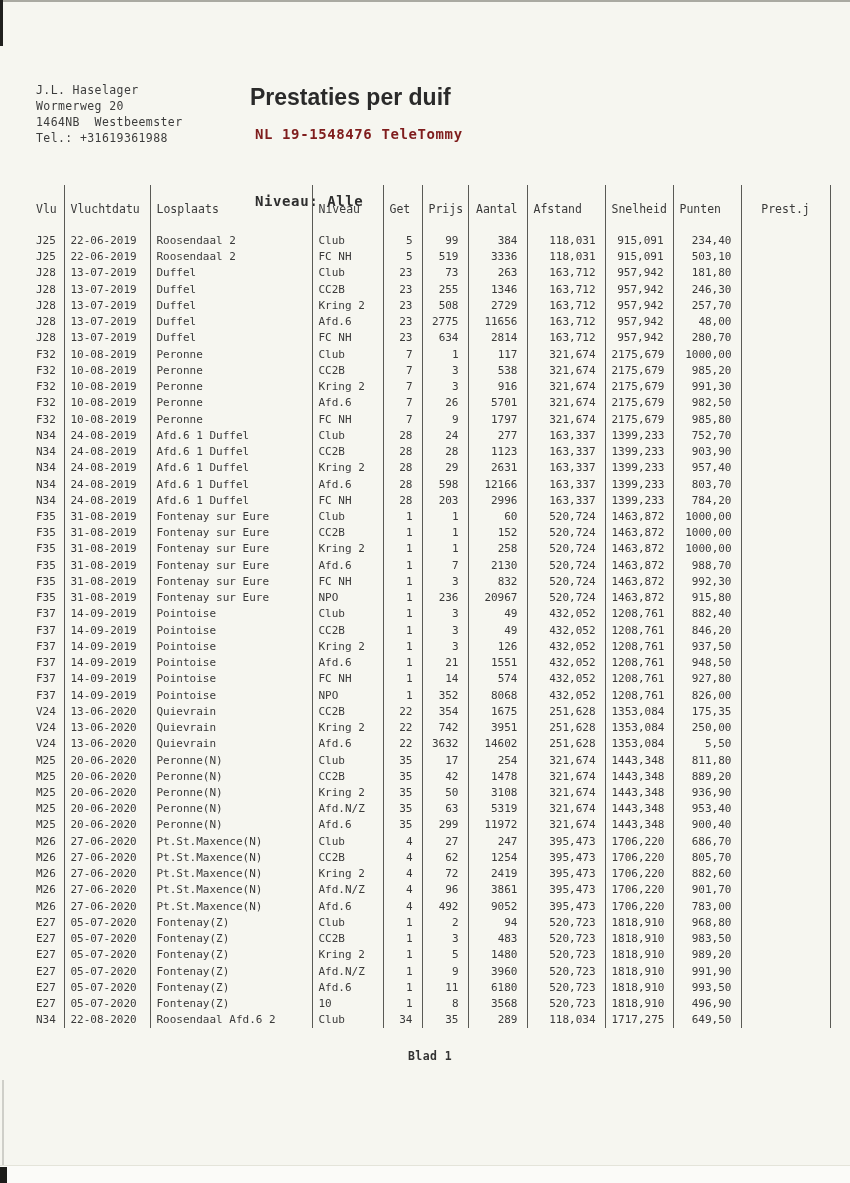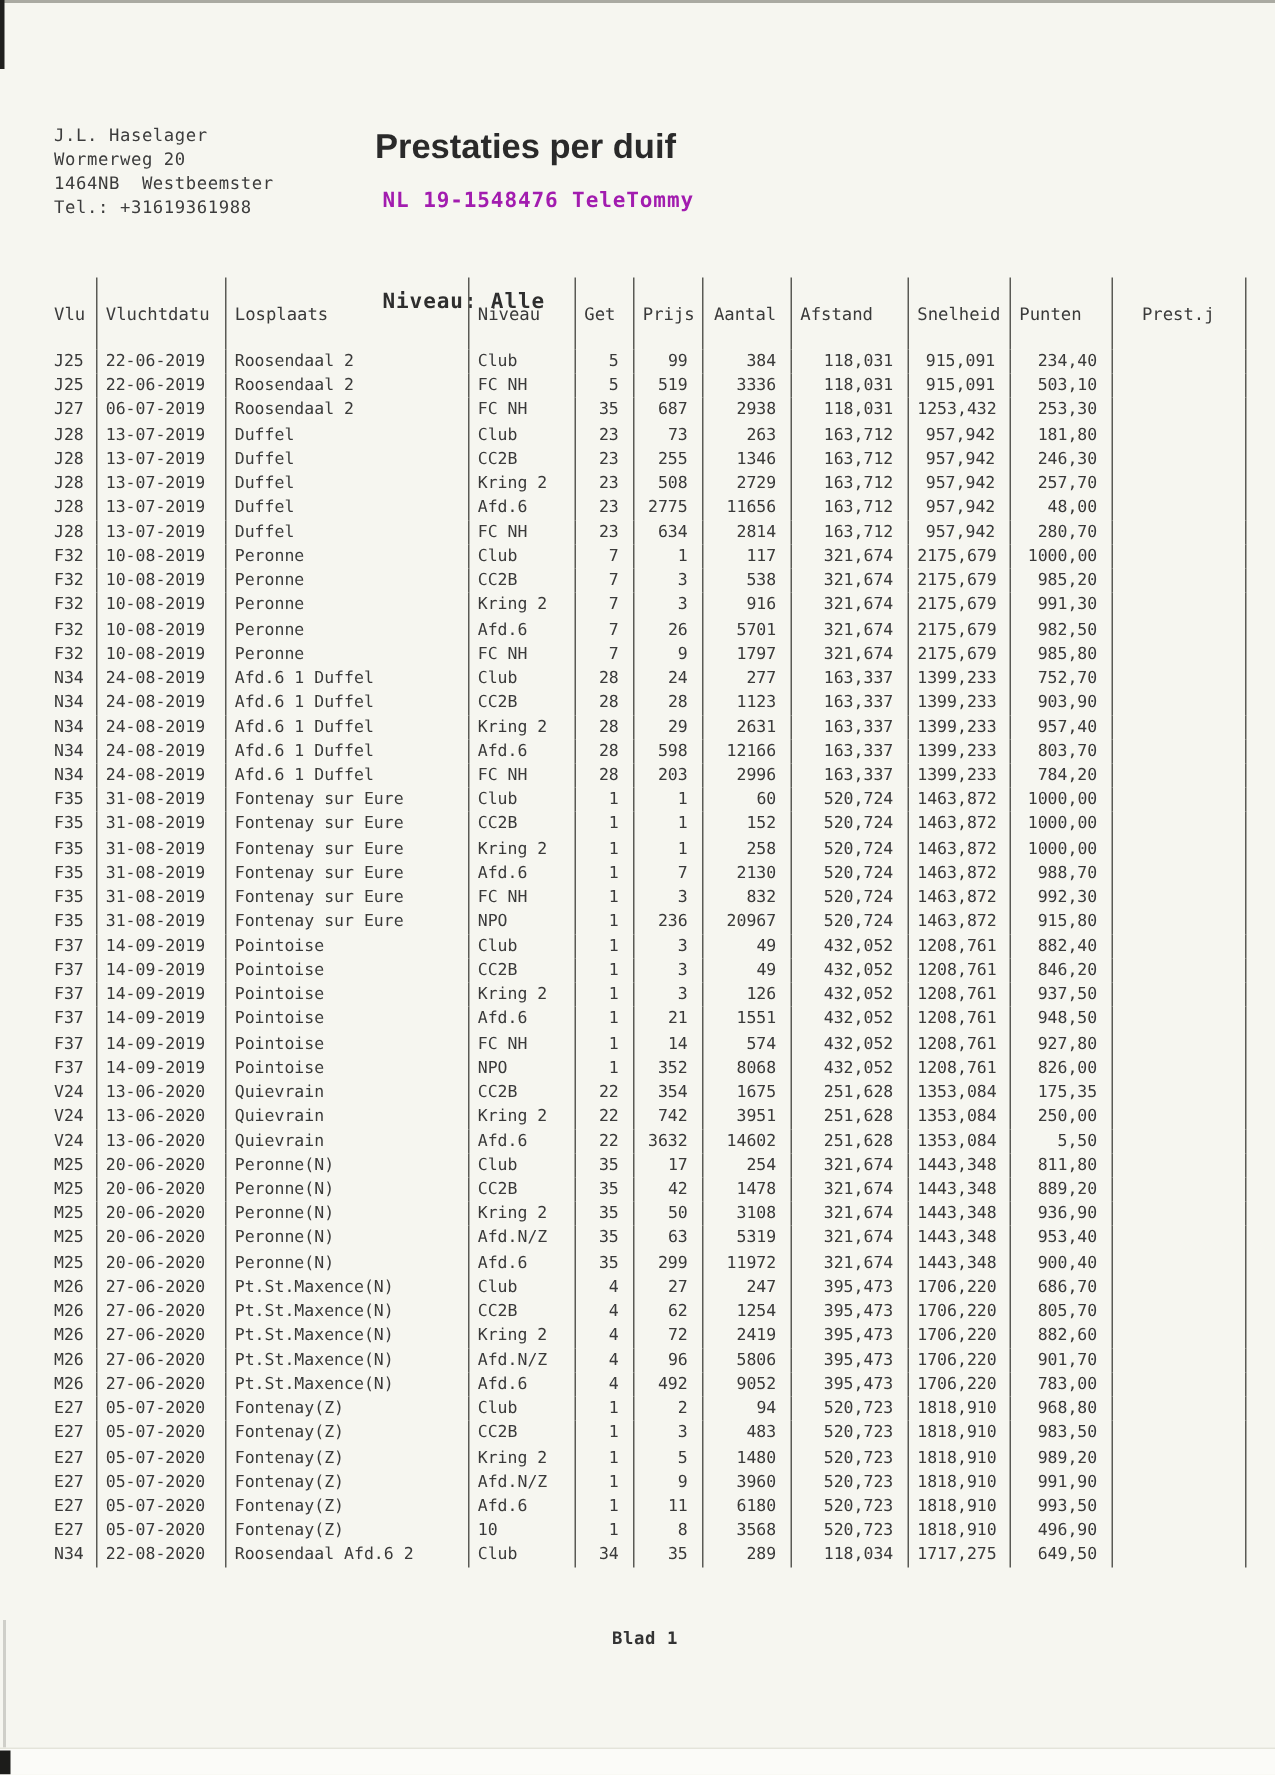--- a/index.html
+++ b/index.html
@@ -9,41 +9,41 @@
     font-family:"DejaVu Sans Mono",monospace;
     color:#3a3a3a;
     overflow:hidden;
   }
   .sender{position:absolute;left:36px;top:82px;font-size:11.5px;line-height:16px;color:#3c3c3c;letter-spacing:0.4px;}
   .sender div{white-space:pre;}
   .title{
     position:absolute;left:250px;top:84px;width:350px;text-align:left;
     font-family:"Liberation Sans",sans-serif;font-weight:bold;font-size:23px;color:#2a2a2a;
   }
-  .ring{position:absolute;left:255px;top:126px;font-size:14px;font-weight:bold;color:#a21caf;letter-spacing:0.6px;white-space:pre;}
+  .ring{position:absolute;left:255px;top:126px;font-size:14px;font-weight:bold;color:#7f1d1d;letter-spacing:0.6px;white-space:pre;}
   .niveau{position:absolute;left:255px;top:153px;font-size:14px;font-weight:bold;color:#2e2e2e;letter-spacing:0.6px;white-space:pre;margin-top:40px;}
   table.results{
     position:absolute;left:30px;top:185px;width:800px;
     border-collapse:collapse;table-layout:fixed;
     font-size:11px;color:#3a3a3a;
   }
   table.results th, table.results td{
     border-left:1px solid #5a5a55;
     padding:0 6px;overflow:hidden;white-space:nowrap;font-weight:normal;
   }
   table.results th:first-child, table.results td:first-child{border-left:none;}
   table.results th:last-child, table.results td:last-child{border-right:1px solid #5a5a55;text-align:center;}
   thead th{height:48px;vertical-align:middle;font-size:11.5px;}
   tbody td{height:16.24px;line-height:16.24px;}
   .al{text-align:left;}
   .ar{text-align:right;padding-right:9px !important;}
   .ac{text-align:left;}
   .footer{
     position:absolute;left:30px;top:1049px;width:800px;text-align:center;
-    font-size:11.5px;font-weight:bold;color:#333;letter-spacing:0.4px;margin-top:36px;
+    font-size:11.5px;font-weight:bold;color:#333;letter-spacing:0.4px;
   }
   
   .edge-top{position:absolute;left:0;top:0;width:850px;height:2px;background:#aaaaa2;}
   .edge-left-mark{position:absolute;left:0;top:0;width:3px;height:46px;background:#20201e;}
   .bottom-strip{position:absolute;left:0;top:1165px;width:850px;height:18px;background:#fbfbf8;border-top:1px solid #e4e4da;}
   .edge-bottom-mark{position:absolute;left:0;top:1167px;width:7px;height:16px;background:#1c1c1a;}
   .edge-left-shade{position:absolute;left:2px;top:1080px;width:2px;height:86px;background:rgba(90,90,85,0.25);}
 </style>
 </head>
 <body>
@@ -115,33 +115,20 @@
         <td class="al">FC NH</td>
         <td class="ar">5</td>
         <td class="ar">519</td>
         <td class="ar">3336</td>
         <td class="ar">118,031</td>
         <td class="ar">915,091</td>
         <td class="ar">503,10</td>
         <td class="al"></td>
       </tr>
       <tr>
-        <td class="al">J27</td>
-        <td class="al">06-07-2019</td>
-        <td class="al">Roosendaal 2</td>
-        <td class="al">FC NH</td>
-        <td class="ar">35</td>
-        <td class="ar">687</td>
-        <td class="ar">2938</td>
-        <td class="ar">118,031</td>
-        <td class="ar">1253,432</td>
-        <td class="ar">253,30</td>
-        <td class="al"></td>
-      </tr>
-      <tr>
         <td class="al">J28</td>
         <td class="al">13-07-2019</td>
         <td class="al">Duffel</td>
         <td class="al">Club</td>
         <td class="ar">23</td>
         <td class="ar">73</td>
         <td class="ar">263</td>
         <td class="ar">163,712</td>
         <td class="ar">957,942</td>
         <td class="ar">181,80</td>
@@ -628,21 +615,21 @@
         <td class="ar">882,60</td>
         <td class="al"></td>
       </tr>
       <tr>
         <td class="al">M26</td>
         <td class="al">27-06-2020</td>
         <td class="al">Pt.St.Maxence(N)</td>
         <td class="al">Afd.N/Z</td>
         <td class="ar">4</td>
         <td class="ar">96</td>
-        <td class="ar">5806</td>
+        <td class="ar">3861</td>
         <td class="ar">395,473</td>
         <td class="ar">1706,220</td>
         <td class="ar">901,70</td>
         <td class="al"></td>
       </tr>
       <tr>
         <td class="al">M26</td>
         <td class="al">27-06-2020</td>
         <td class="al">Pt.St.Maxence(N)</td>
         <td class="al">Afd.6</td>

